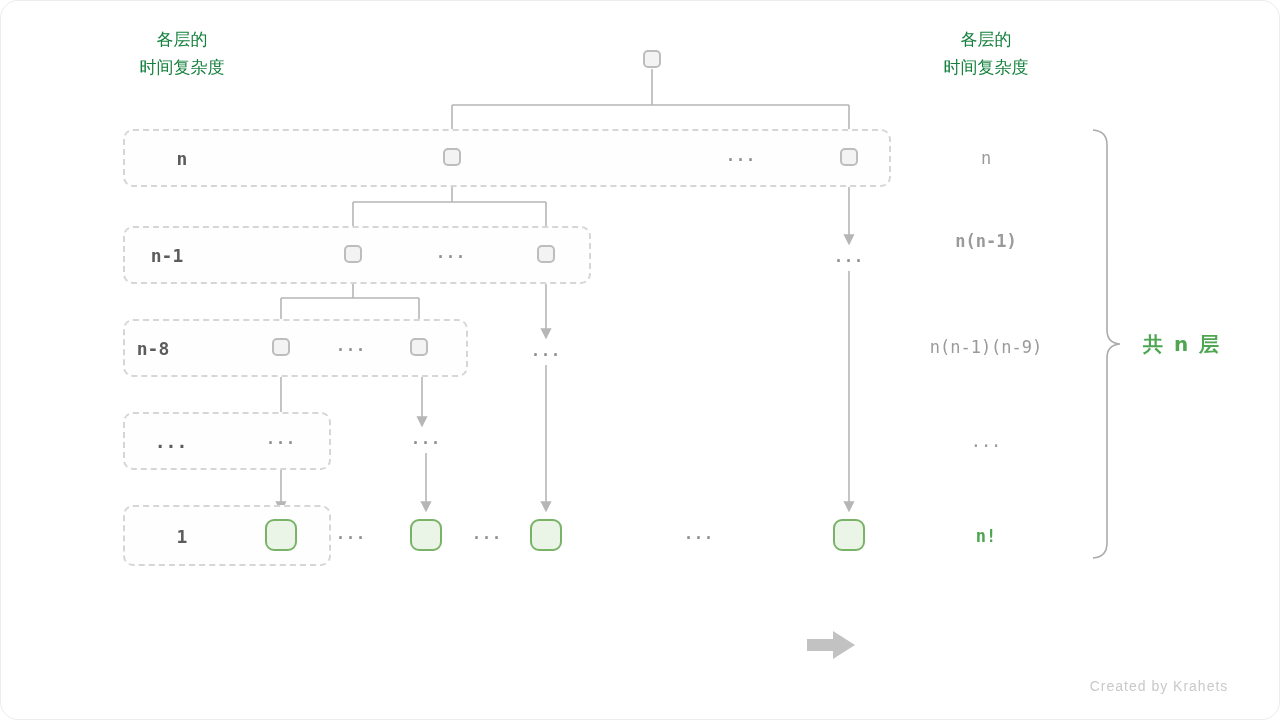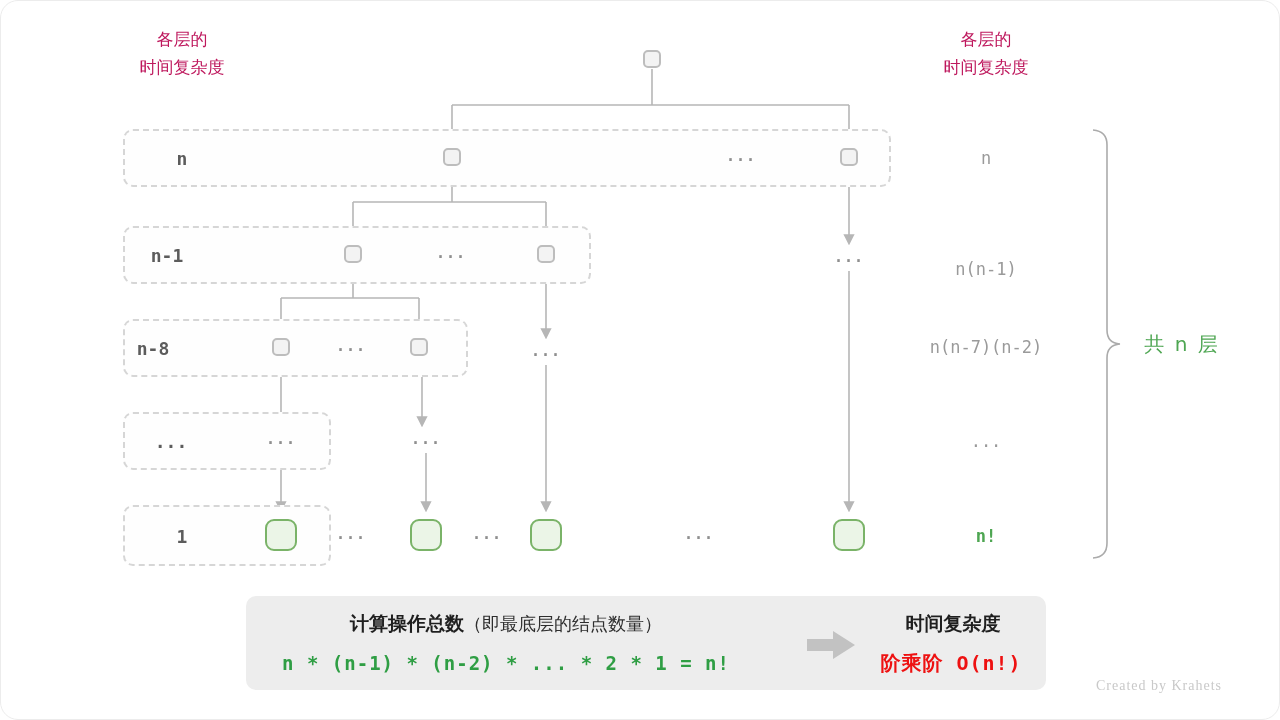--- a/index.html
+++ b/index.html
@@ -2,38 +2,38 @@
 <html><head>
 <meta charset="utf-8">
 <style>
   html,body{margin:0;padding:0;background:#ffffff;}
   .canvas{
     position:relative;width:1280px;height:720px;background:#ffffff;
     border:1px solid #ececec;border-radius:18px;overflow:hidden;box-sizing:border-box;
     font-family:"DejaVu Sans","Liberation Sans",sans-serif;
   }
   .abs{position:absolute;transform:translate(-50%,-50%);white-space:nowrap;}
-  .top-label{font-size:17px;color:#be185d;text-align:center;line-height:28px;}
+  .top-label{font-size:17px;color:#15803d;text-align:center;line-height:28px;}
   .lvl-box{position:absolute;border:2px dashed #d6d6d6;border-radius:10px;background:#fefefe;box-sizing:border-box;}
   .split-label{font-family:"DejaVu Sans Mono","Liberation Mono",monospace;font-weight:bold;font-size:18px;color:#5c5c5c;}
   .count-label{font-family:"DejaVu Sans Mono","Liberation Mono",monospace;font-size:17px;color:#9a9a9a;}
   .count-label.green{color:#4ea652;font-weight:bold;}
   .dots{font-family:"DejaVu Sans Mono","Liberation Mono",monospace;font-weight:bold;font-size:15px;color:#8f8f8f;letter-spacing:1px;transform:translate(-50%,-62%);}
   .node-sm{position:absolute;width:18px;height:18px;border:2px solid #bdbdbd;background:#f3f3f3;border-radius:5px;transform:translate(-50%,-50%);box-sizing:border-box;}
   .node-green{position:absolute;width:32px;height:32px;border:2px solid #7ab368;background:#ebf5e7;border-radius:9px;transform:translate(-50%,-50%);box-sizing:border-box;}
   .overlay{position:absolute;left:0;top:0;pointer-events:none;}
-  .brace-label{font-size:20px;color:#4ea652;letter-spacing:2px;font-weight:400;}
+  .brace-label{font-size:20px;color:#4ea652;letter-spacing:2px;font-weight:700;}
   .summary-box{position:absolute;left:245px;top:595px;width:800px;height:94px;background:#ededed;border-radius:10px;}
   .summary-title{font-size:19px;color:#1f1f1f;}
   .summary-title b{font-weight:bold;}
   .summary-note{font-size:18px;color:#2e2e2e;}
   .summary-formula{font-family:"DejaVu Sans Mono","Liberation Mono",monospace;font-weight:bold;font-size:19px;color:#2f9e44;letter-spacing:1px;}
   .result-title{font-size:19px;font-weight:bold;color:#1f1f1f;}
   .result-value{font-family:"DejaVu Sans Mono","Liberation Mono",monospace;font-size:20px;font-weight:bold;color:#ee1111;letter-spacing:1px;}
-  .watermark{font-family:Liberation Serif, serif;font-size:14px;color:#c9c9c9;letter-spacing:1px;}
+  .watermark{font-family:Liberation Sans, sans-serif;font-size:14px;color:#c9c9c9;letter-spacing:1px;}
 </style>
 </head>
 <body>
 
 <div class="canvas">
 
   <svg class="overlay" width="1280" height="720" viewBox="0 0 1280 720">
     <defs>
       <marker id="arrow" viewBox="0 0 10 10" refX="7" refY="5" markerWidth="7" markerHeight="7" orient="auto">
         <path d="M0,0 L10,5 L0,10 z" fill="#b6b6b6"></path>
@@ -109,36 +109,27 @@
 
   <div class="node-green" style="left:280px;top:534px;"></div>
   <div class="abs dots" style="left:350px;top:535px;">...</div>
   <div class="node-green" style="left:425px;top:534px;"></div>
   <div class="abs dots" style="left:486px;top:535px;">...</div>
   <div class="node-green" style="left:545px;top:534px;"></div>
   <div class="abs dots" style="left:698px;top:535px;">...</div>
   <div class="node-green" style="left:848px;top:534px;"></div>
 
   <div class="abs count-label" style="left:985px;top:157px;">n</div>
-  <div class="abs count-label" style="left:985px;top:268px;">n(n-1)</div>
-  <div class="abs count-label" style="left:985px;top:346px;">n(n-7)(n-2)</div>
+  <div class="abs count-label" style="left:985px;top:240px;font-weight:bold;">n(n-1)</div>
+  <div class="abs count-label" style="left:985px;top:346px;">n(n-1)(n-9)</div>
   <div class="abs count-label" style="left:985px;top:440px;">...</div>
   <div class="abs count-label green" style="left:985px;top:535px;">n!</div>
 
   <div class="abs brace-label" style="left:1181px;top:343px;">共 n 层</div>
 
-  <div class="summary-box">
-    <div class="abs" style="left:260px;top:28px;">
-      <span class="summary-title"><b>计算操作总数</b></span><span class="summary-note">（即最底层的结点数量）</span>
-    </div>
-    <div class="abs summary-formula" style="left:260px;top:67px;">n * (n-1) * (n-2) * ... * 2 * 1 = n!</div>
-
-    <div class="abs result-title" style="left:707px;top:28px;">时间复杂度</div>
-    <div class="abs result-value" style="left:705px;top:67px;">阶乘阶 O(n!)</div>
-  </div>
 
   <svg class="overlay" style="left:806px;top:629px;" width="50" height="30">
     <polygon points="0,9 26,9 26,1 48,15 26,29 26,21 0,21" fill="#c2c2c2"></polygon>
   </svg>
 
   <div class="abs watermark" style="left:1158px;top:685px;">Created by Krahets</div>
 
 </div>
 
 </body></html>

